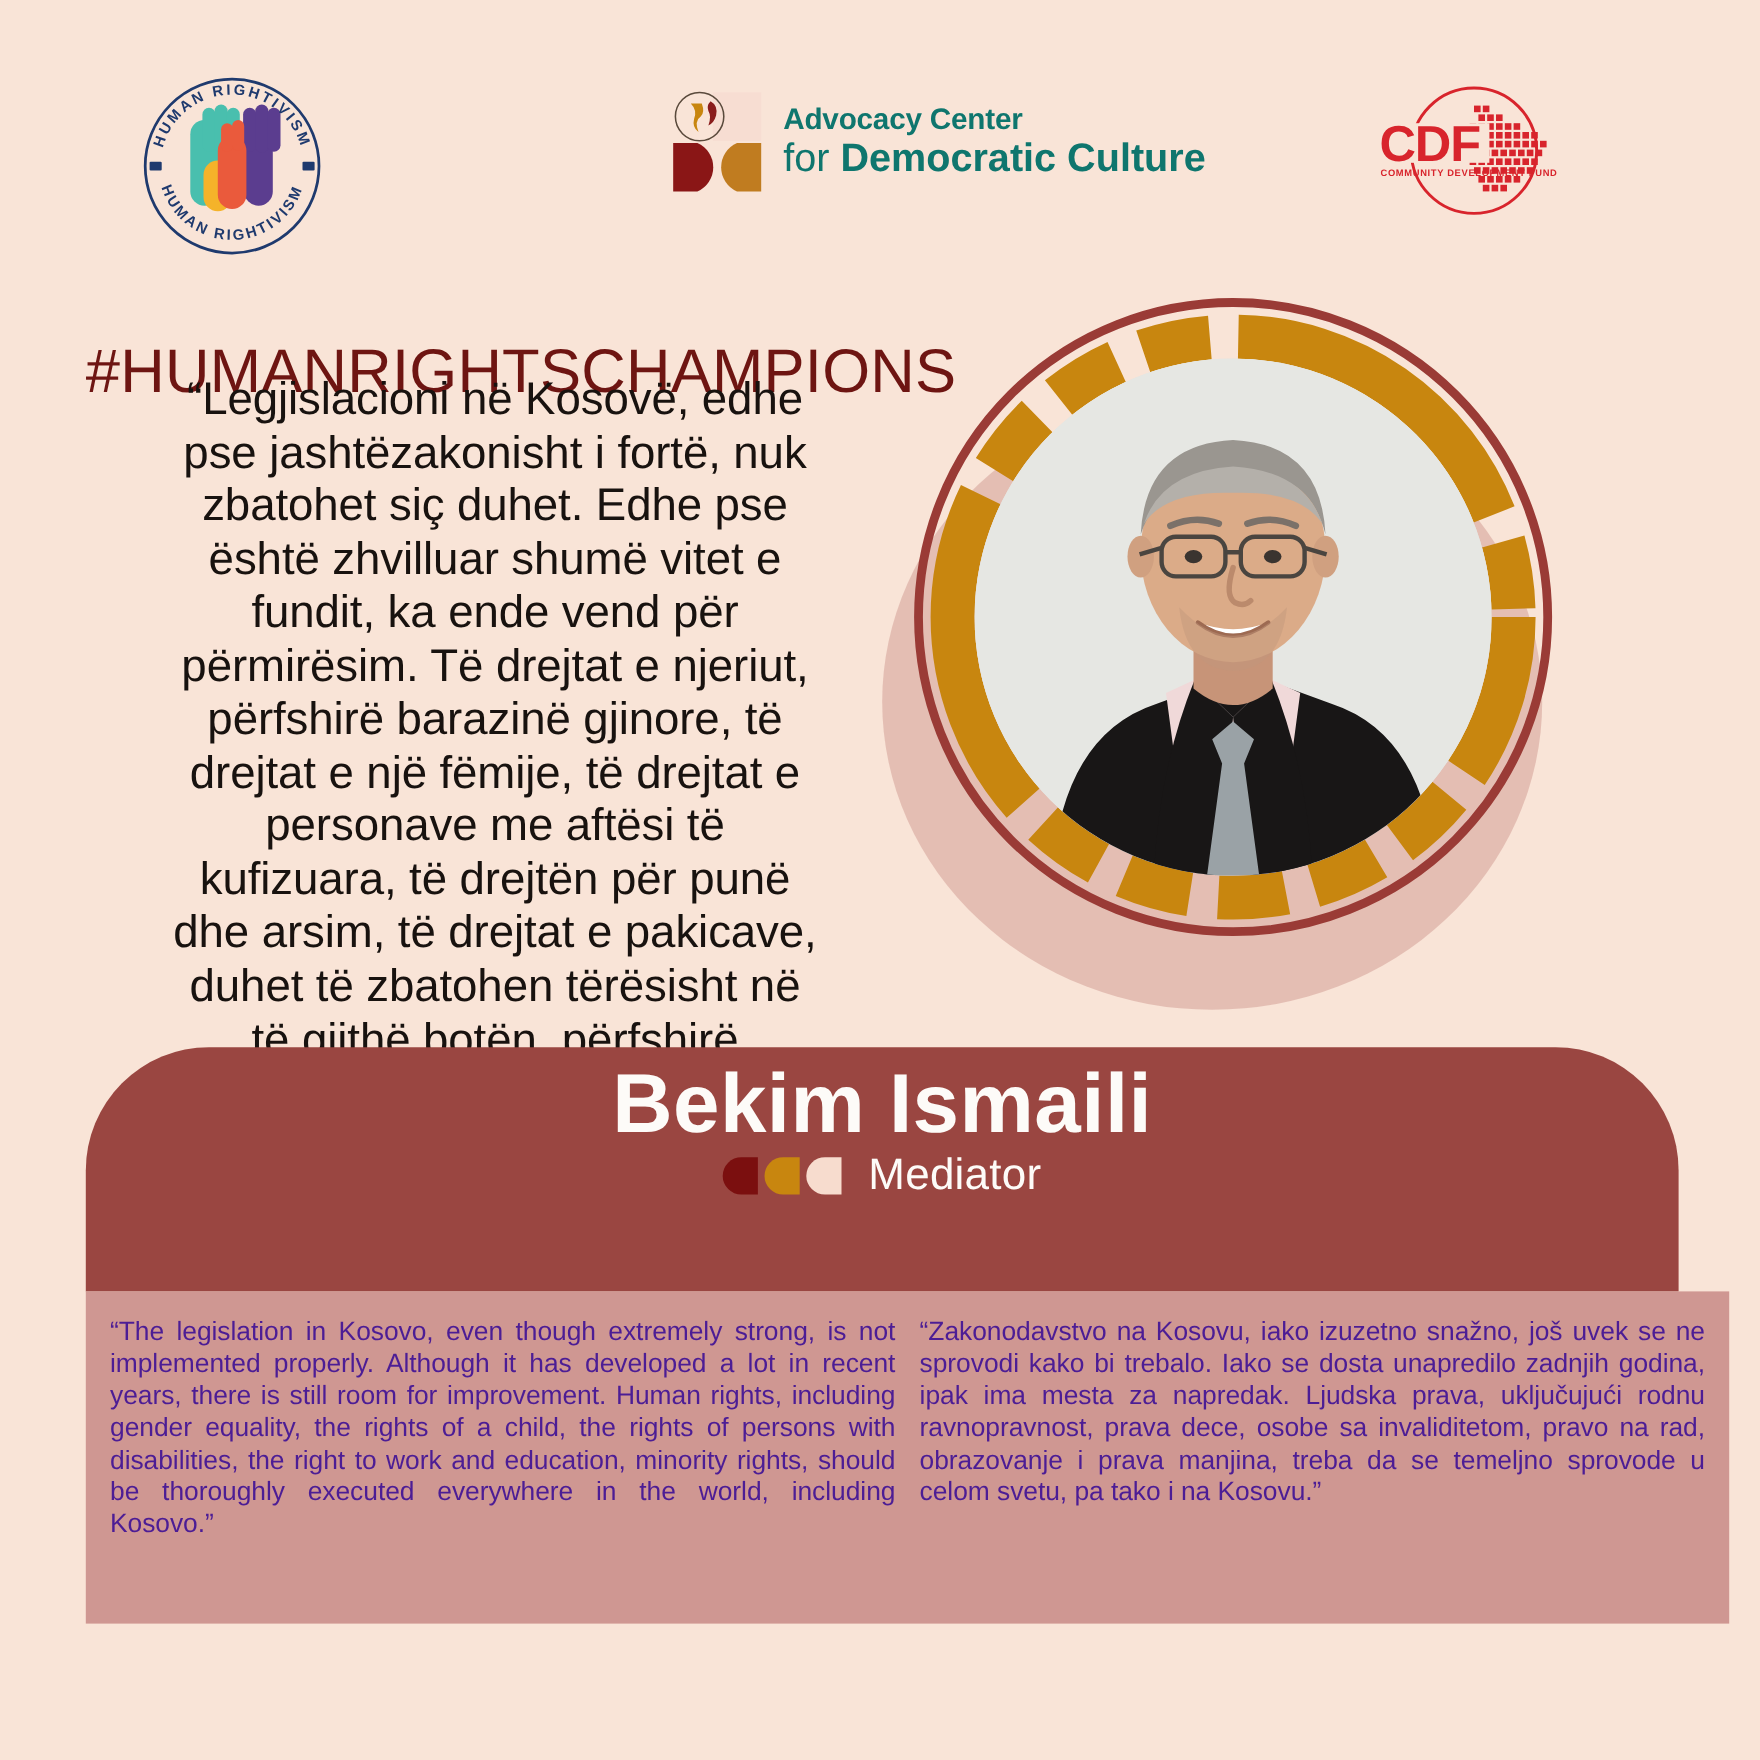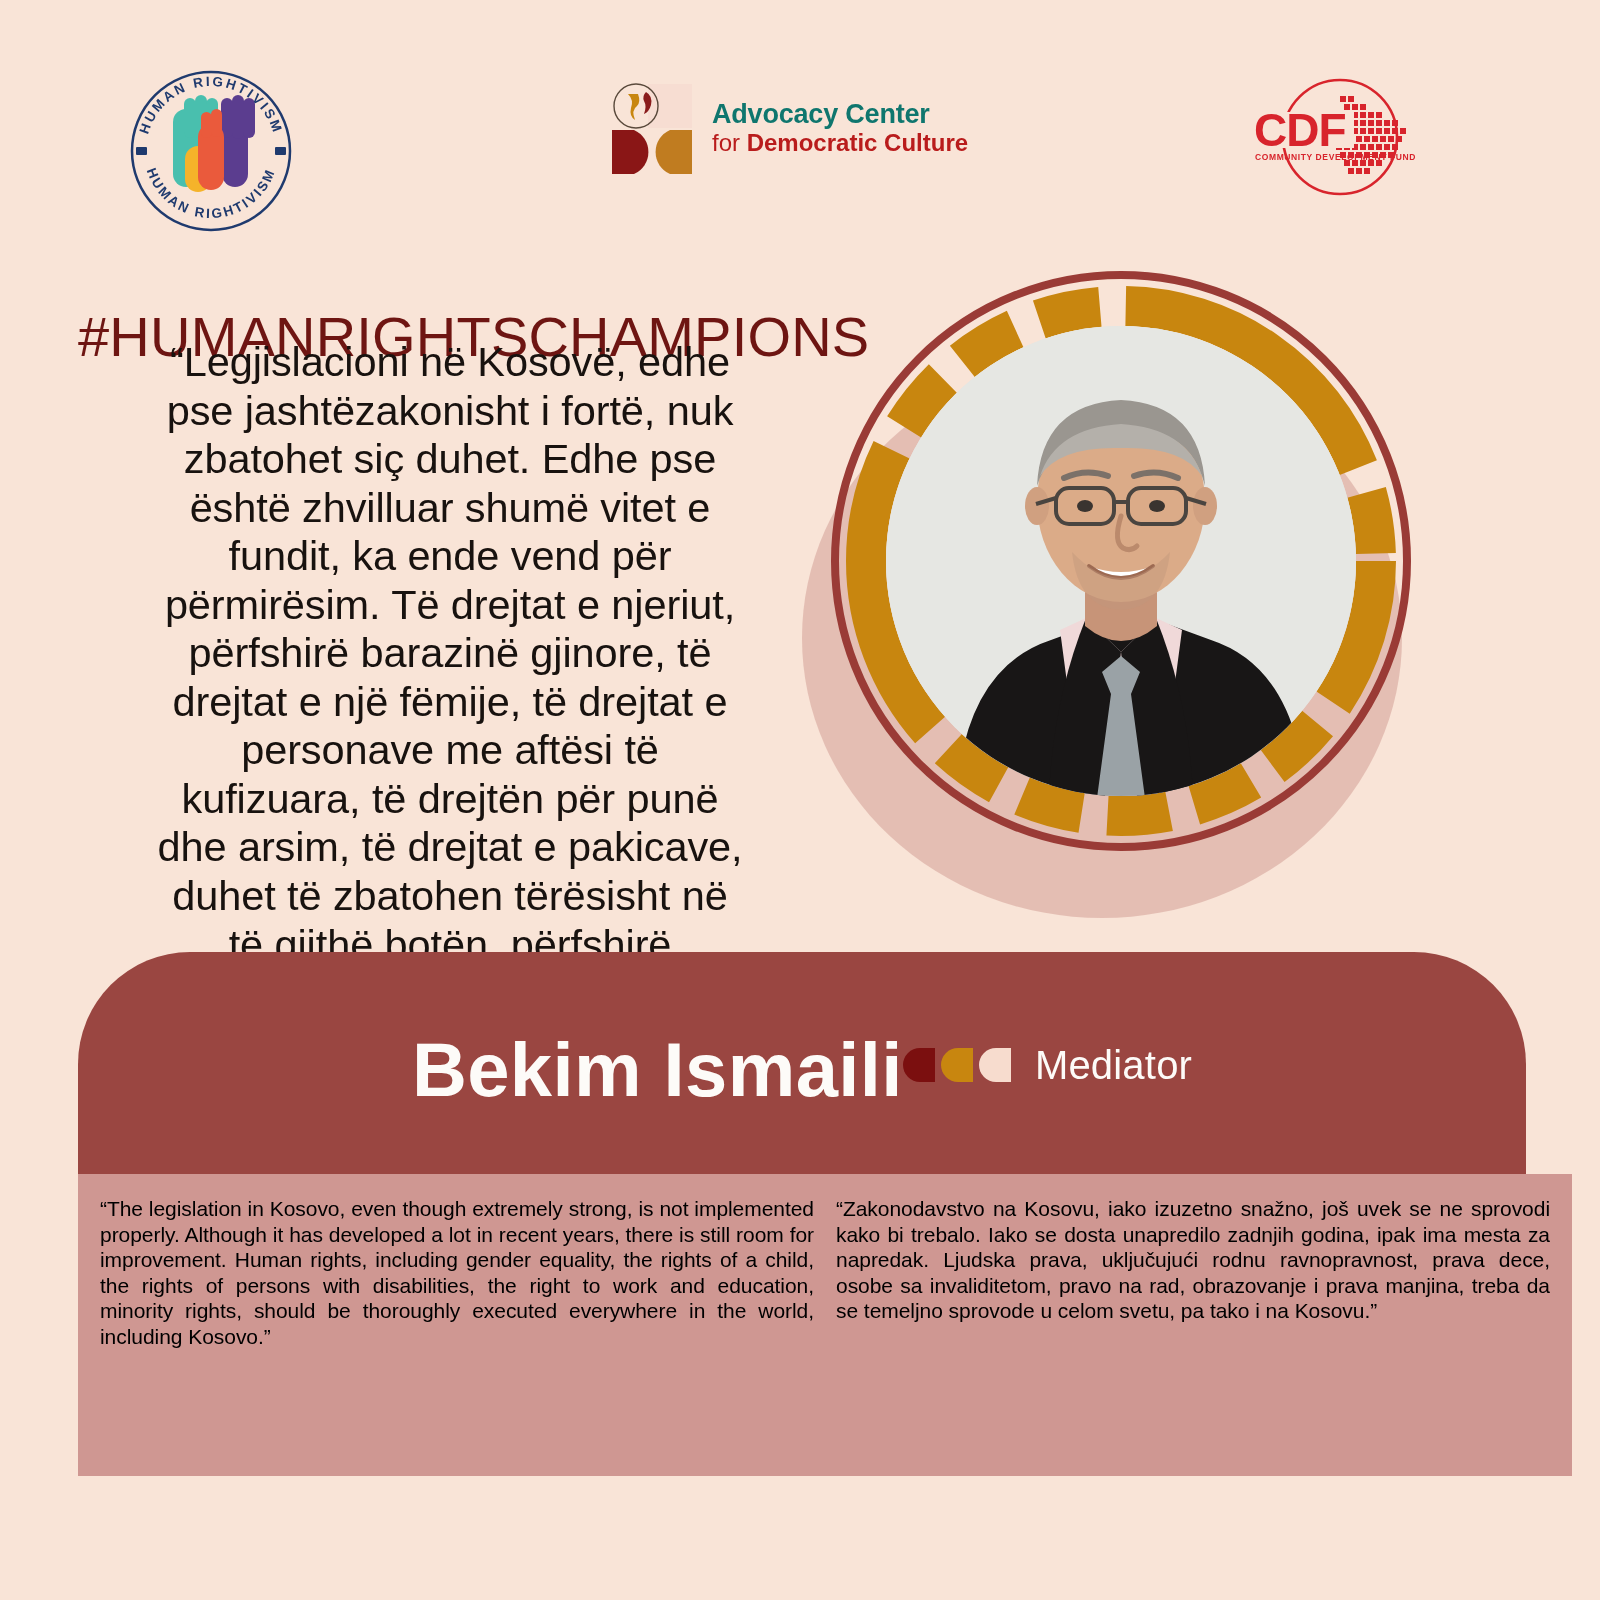--- a/index.html
+++ b/index.html
@@ -51,22 +51,22 @@
     line-height: 1.12;
   }
   .acdc-l1 {
     font-size: 27px;
     font-weight: bold;
     color: #0f766e;
     letter-spacing: -0.2px;
     white-space: nowrap;
   }
   .acdc-l2 {
-    font-size: 24px;
-    color: #b91c1c;
+    font-size: 36px;
+    color: #0f766e;
     white-space: nowrap;
   }
   .acdc-l2 b { font-weight: bold; }
 
   
   .cdf-logo {
     position: absolute;
     left: 1222px;
     top: 74px;
     width: 230px;
@@ -134,23 +134,22 @@
   
   .name-banner {
     position: absolute;
     left: 78px;
     top: 952px;
     width: 1448px;
     height: 222px;
     background: #9a4641;
     border-radius: 112px 112px 0 0;
     display: flex;
-    flex-direction: row;
+    flex-direction: column;
     align-items: center;
-    justify-content: center;
   }
   .person-name {
     font-size: 76px;
     font-weight: bold;
     color: #fdfbf8;
     letter-spacing: 0.4px;
     line-height: 1;
     margin-top: 14px;
   }
   .role-row {
@@ -179,23 +178,23 @@
     width: 1494px;
     height: 302px;
     background: #cf9792;
     display: flex;
     box-sizing: border-box;
     padding: 22px 22px 0 22px;
     gap: 22px;
   }
   .trans-col {
     flex: 1 1 0;
-    font-size: 21px;
+    font-size: 24px;
     line-height: 1.215;
-    color: #000000;
+    color: #4c1d95;
     text-align: justify;
     text-align-last: left;
     letter-spacing: -0.05px;
   }
 </style>
 </head>
 <body>
 
 <div id="poster">
 

